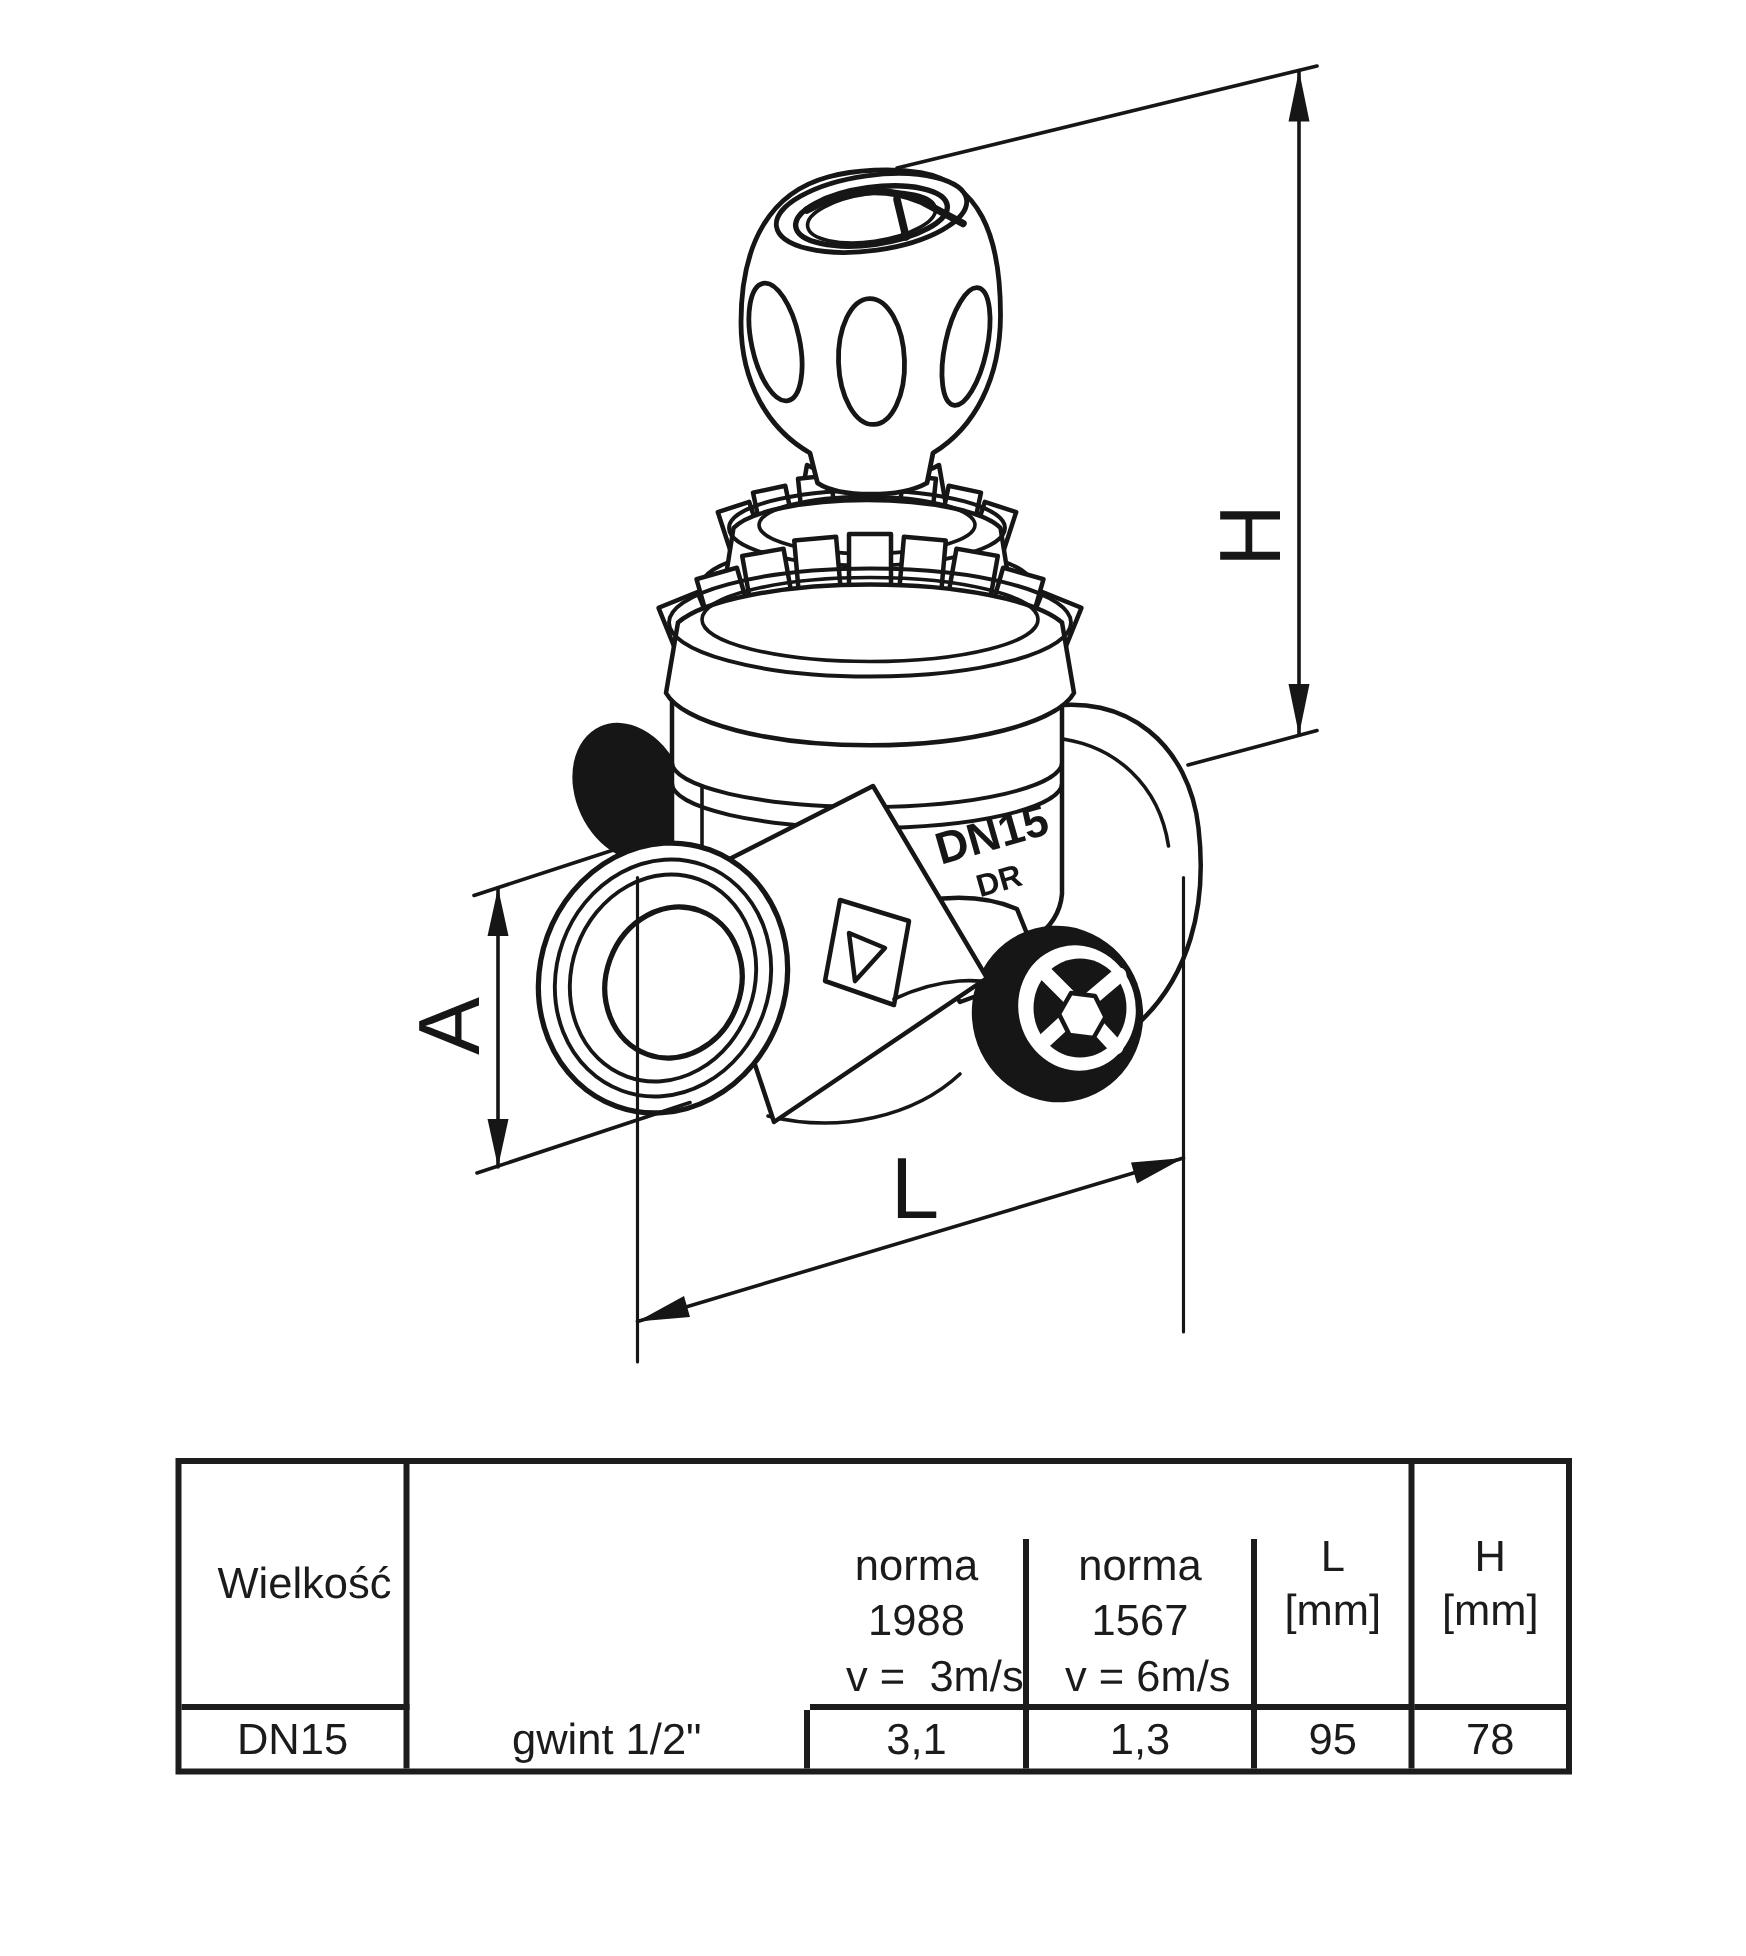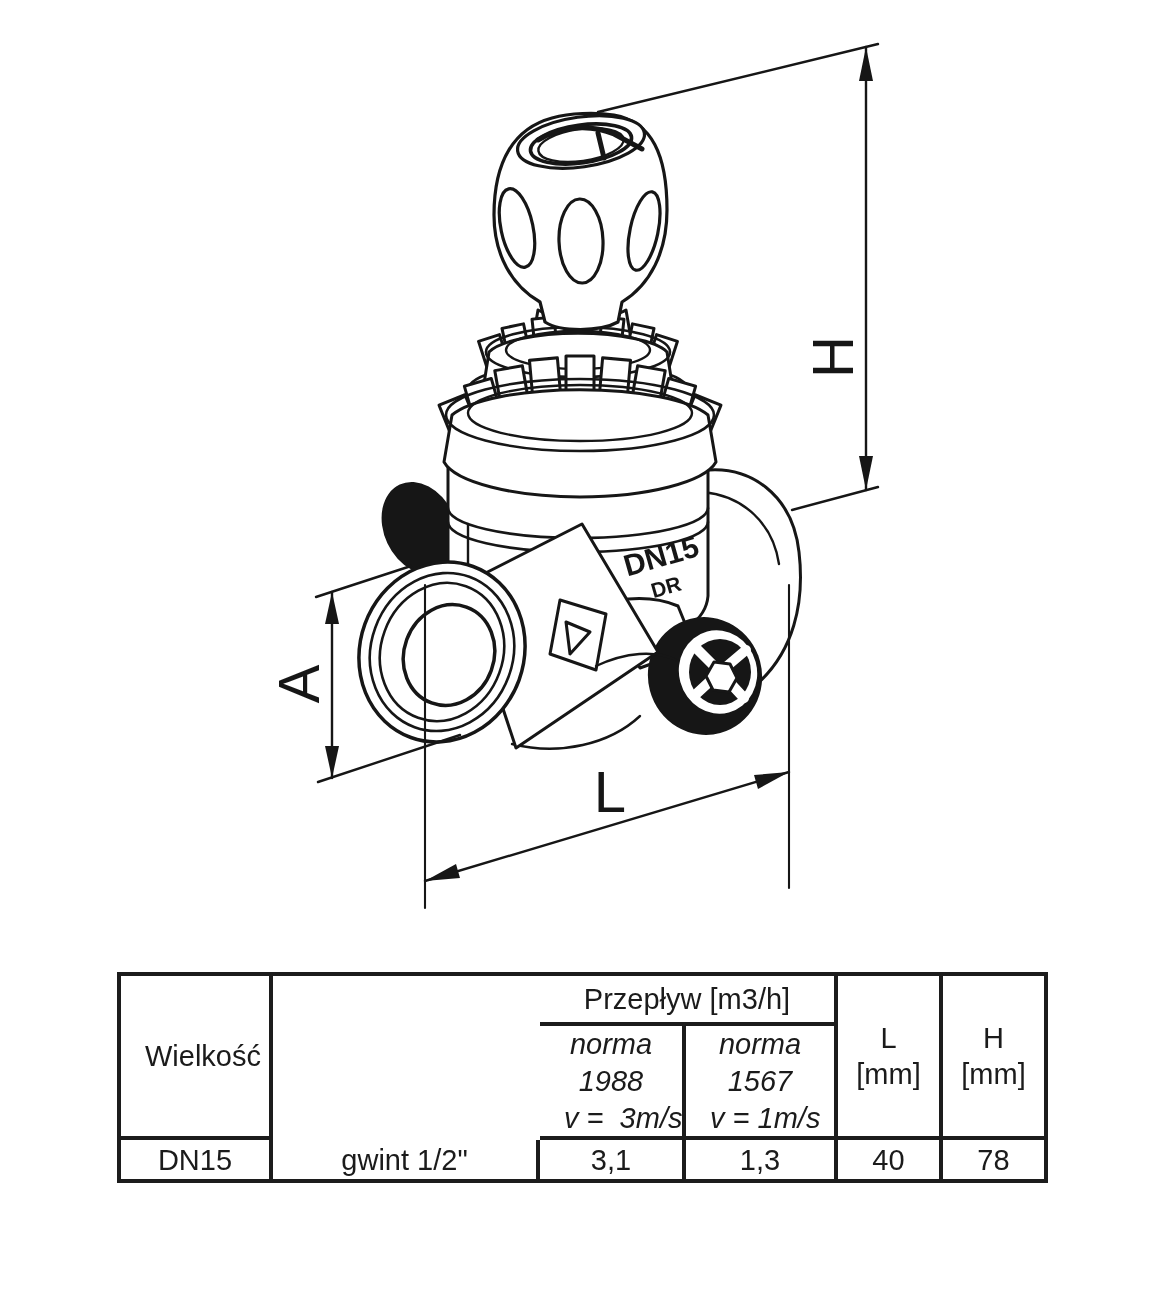--- a/index.html
+++ b/index.html
@@ -21,21 +21,21 @@
   .br{border-right:4px solid #1c1c1c;}
   .bb{border-bottom:4px solid #1c1c1c;}
   .c-wielkosc{grid-column:1;grid-row:1/3;padding-left:16px;}
   .c-przylacze{grid-column:2;grid-row:1/3;}
   .c-przeplyw{grid-column:3/5;grid-row:1;}
   .c-n1988{grid-column:3;grid-row:2;}
   .c-n1567{grid-column:4;grid-row:2;}
   .c-lcol{grid-column:5;grid-row:1/3;}
   .c-hcol{grid-column:6;grid-row:1/3;}
   .r3{display:flex;align-items:center;justify-content:center;}
-  .subcell{line-height:37px;font-style:italic;}
+  .subcell{line-height:37px;}
   .subcell .l3{align-self:stretch;text-align:left;padding-left:24px;white-space:pre;}
   .twolines{line-height:36px;}
 </style>
 </head>
 <body>
 
 <div class="stage">
 
   <svg class="drawing-svg" width="1164" height="1304" viewBox="0 0 1164 1304" stroke-linejoin="round" stroke-linecap="round">
 
@@ -186,34 +186,31 @@
     </g>
   </svg>
 
   <div class="spec-table">
 
     <div class="cell br bb c-wielkosc">
       <span>Wielkość</span>
     </div>
 
 
-    <div class="cell br bb c-przeplyw">
-      <span>Przepływ [m3/h]</span>
-    </div>
 
     <div class="cell br bb c-n1988 subcell">
       <span>norma</span>
       <span>1988</span>
       <span class="l3">v =  3m/s</span>
     </div>
 
     <div class="cell br bb c-n1567 subcell">
       <span>norma</span>
       <span>1567</span>
-      <span class="l3">v = 1m/s</span>
+      <span class="l3">v = 6m/s</span>
     </div>
 
     <div class="cell br bb c-lcol twolines">
       <span>L</span>
       <span>[mm]</span>
     </div>
 
     <div class="cell bb c-hcol twolines">
       <span>H</span>
       <span>[mm]</span>
@@ -225,19 +222,19 @@
     <div class="cell br r3" style="grid-column:2;grid-row:3">
       <span>gwint 1/2"</span>
     </div>
     <div class="cell br r3" style="grid-column:3;grid-row:3">
       <span>3,1</span>
     </div>
     <div class="cell br r3" style="grid-column:4;grid-row:3">
       <span>1,3</span>
     </div>
     <div class="cell br r3" style="grid-column:5;grid-row:3">
-      <span>40</span>
+      <span>95</span>
     </div>
     <div class="cell r3" style="grid-column:6;grid-row:3">
       <span>78</span>
     </div>
   </div>
 </div>
 
 </body></html>

